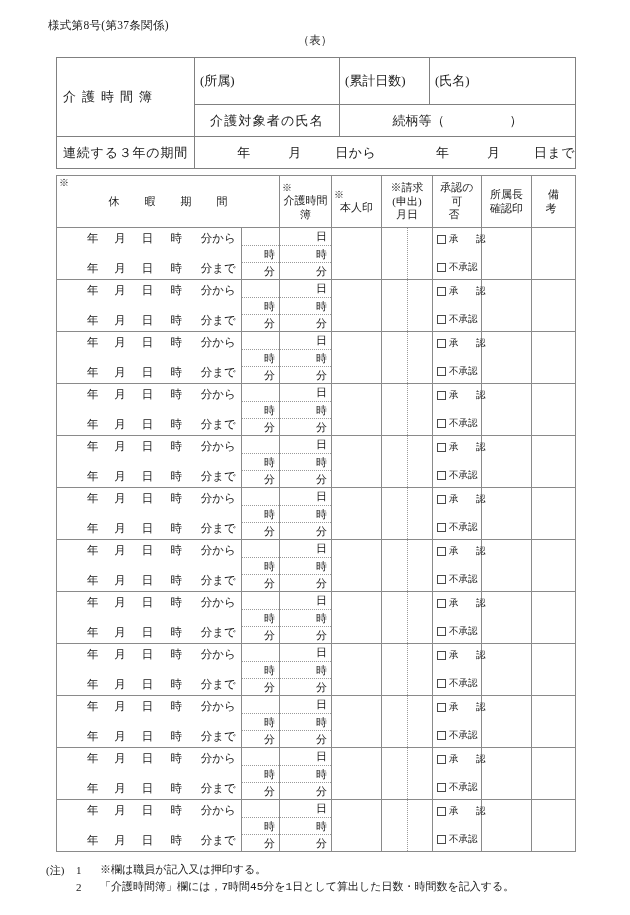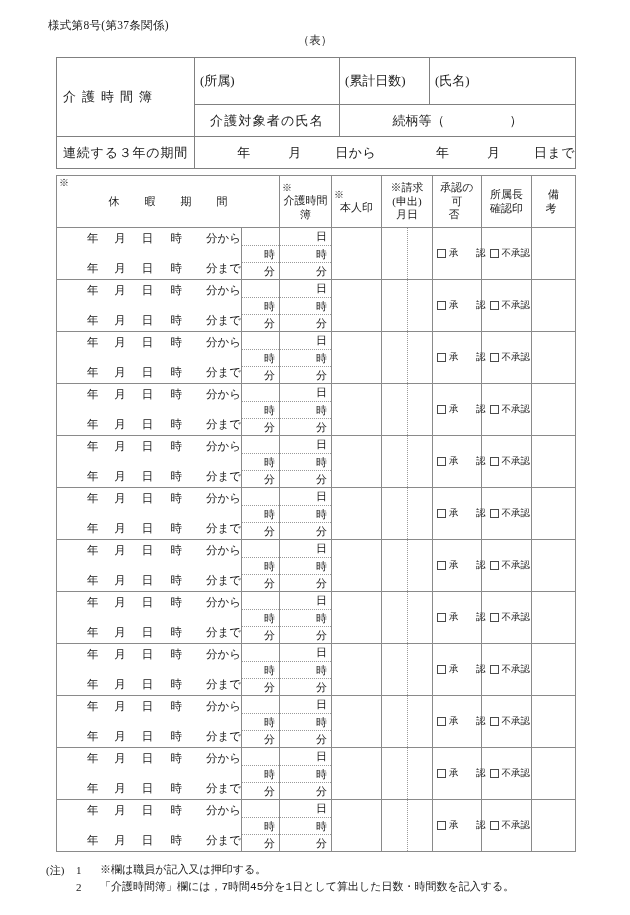--- a/index.html
+++ b/index.html
@@ -170,21 +170,21 @@
     display: flex;
     align-items: center;
     font-size: 11.5px;
     padding-left: 30px;
   }
   .kikan-line .u { display: inline-block; }
   .u-year  { width: 38px; text-align: left; }
   .u-month { width: 38px; text-align: left; }
   .u-day   { width: 40px; text-align: left; }
   .u-hour  { width: 42px; text-align: left; }
-  .u-min   { width: 56px; text-align: right; }
+  .u-min   { width: 56px; text-align: left; }
 
   
   .tri {
     display: flex;
     flex-direction: column;
     height: 51px;
     box-sizing: border-box;
   }
   .tri div {
     flex: 1 1 33.33%;
@@ -199,21 +199,21 @@
     border-top: 1px dotted #9a9a9a;
   }
 
   .cell-sub {
     border-right: 1px solid #8a8a8a;
   }
 
   
   .appr {
     display: flex;
-    flex-direction: row;
+    flex-direction: column;
     justify-content: space-between;
     height: 51px;
     box-sizing: border-box;
     padding: 5px 0 5px 4px;
   }
   .appr-line {
     font-size: 9.5px;
     display: flex;
     align-items: center;
     white-space: nowrap;

